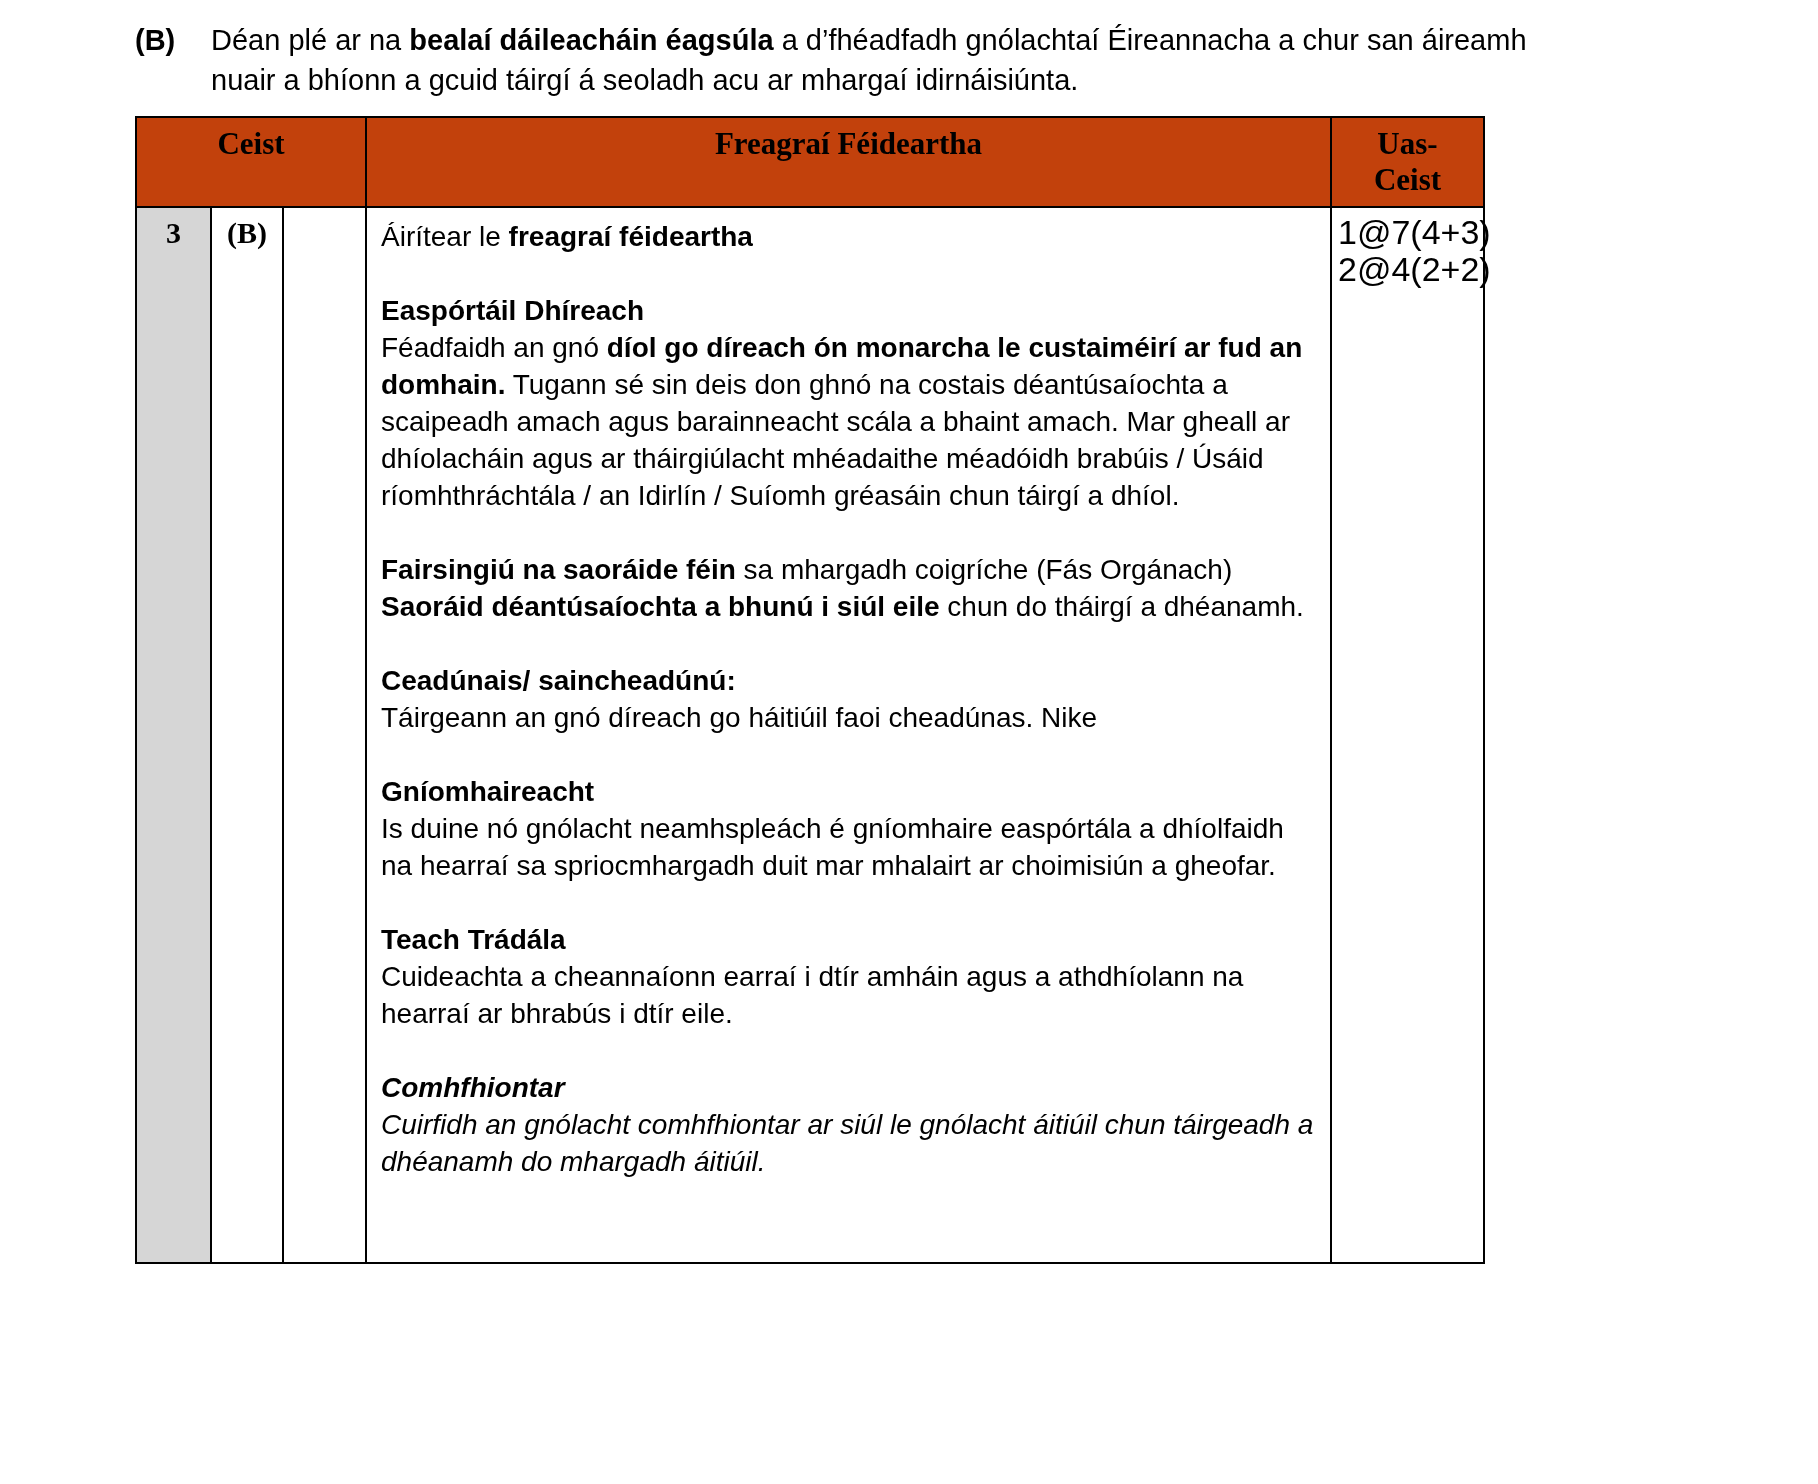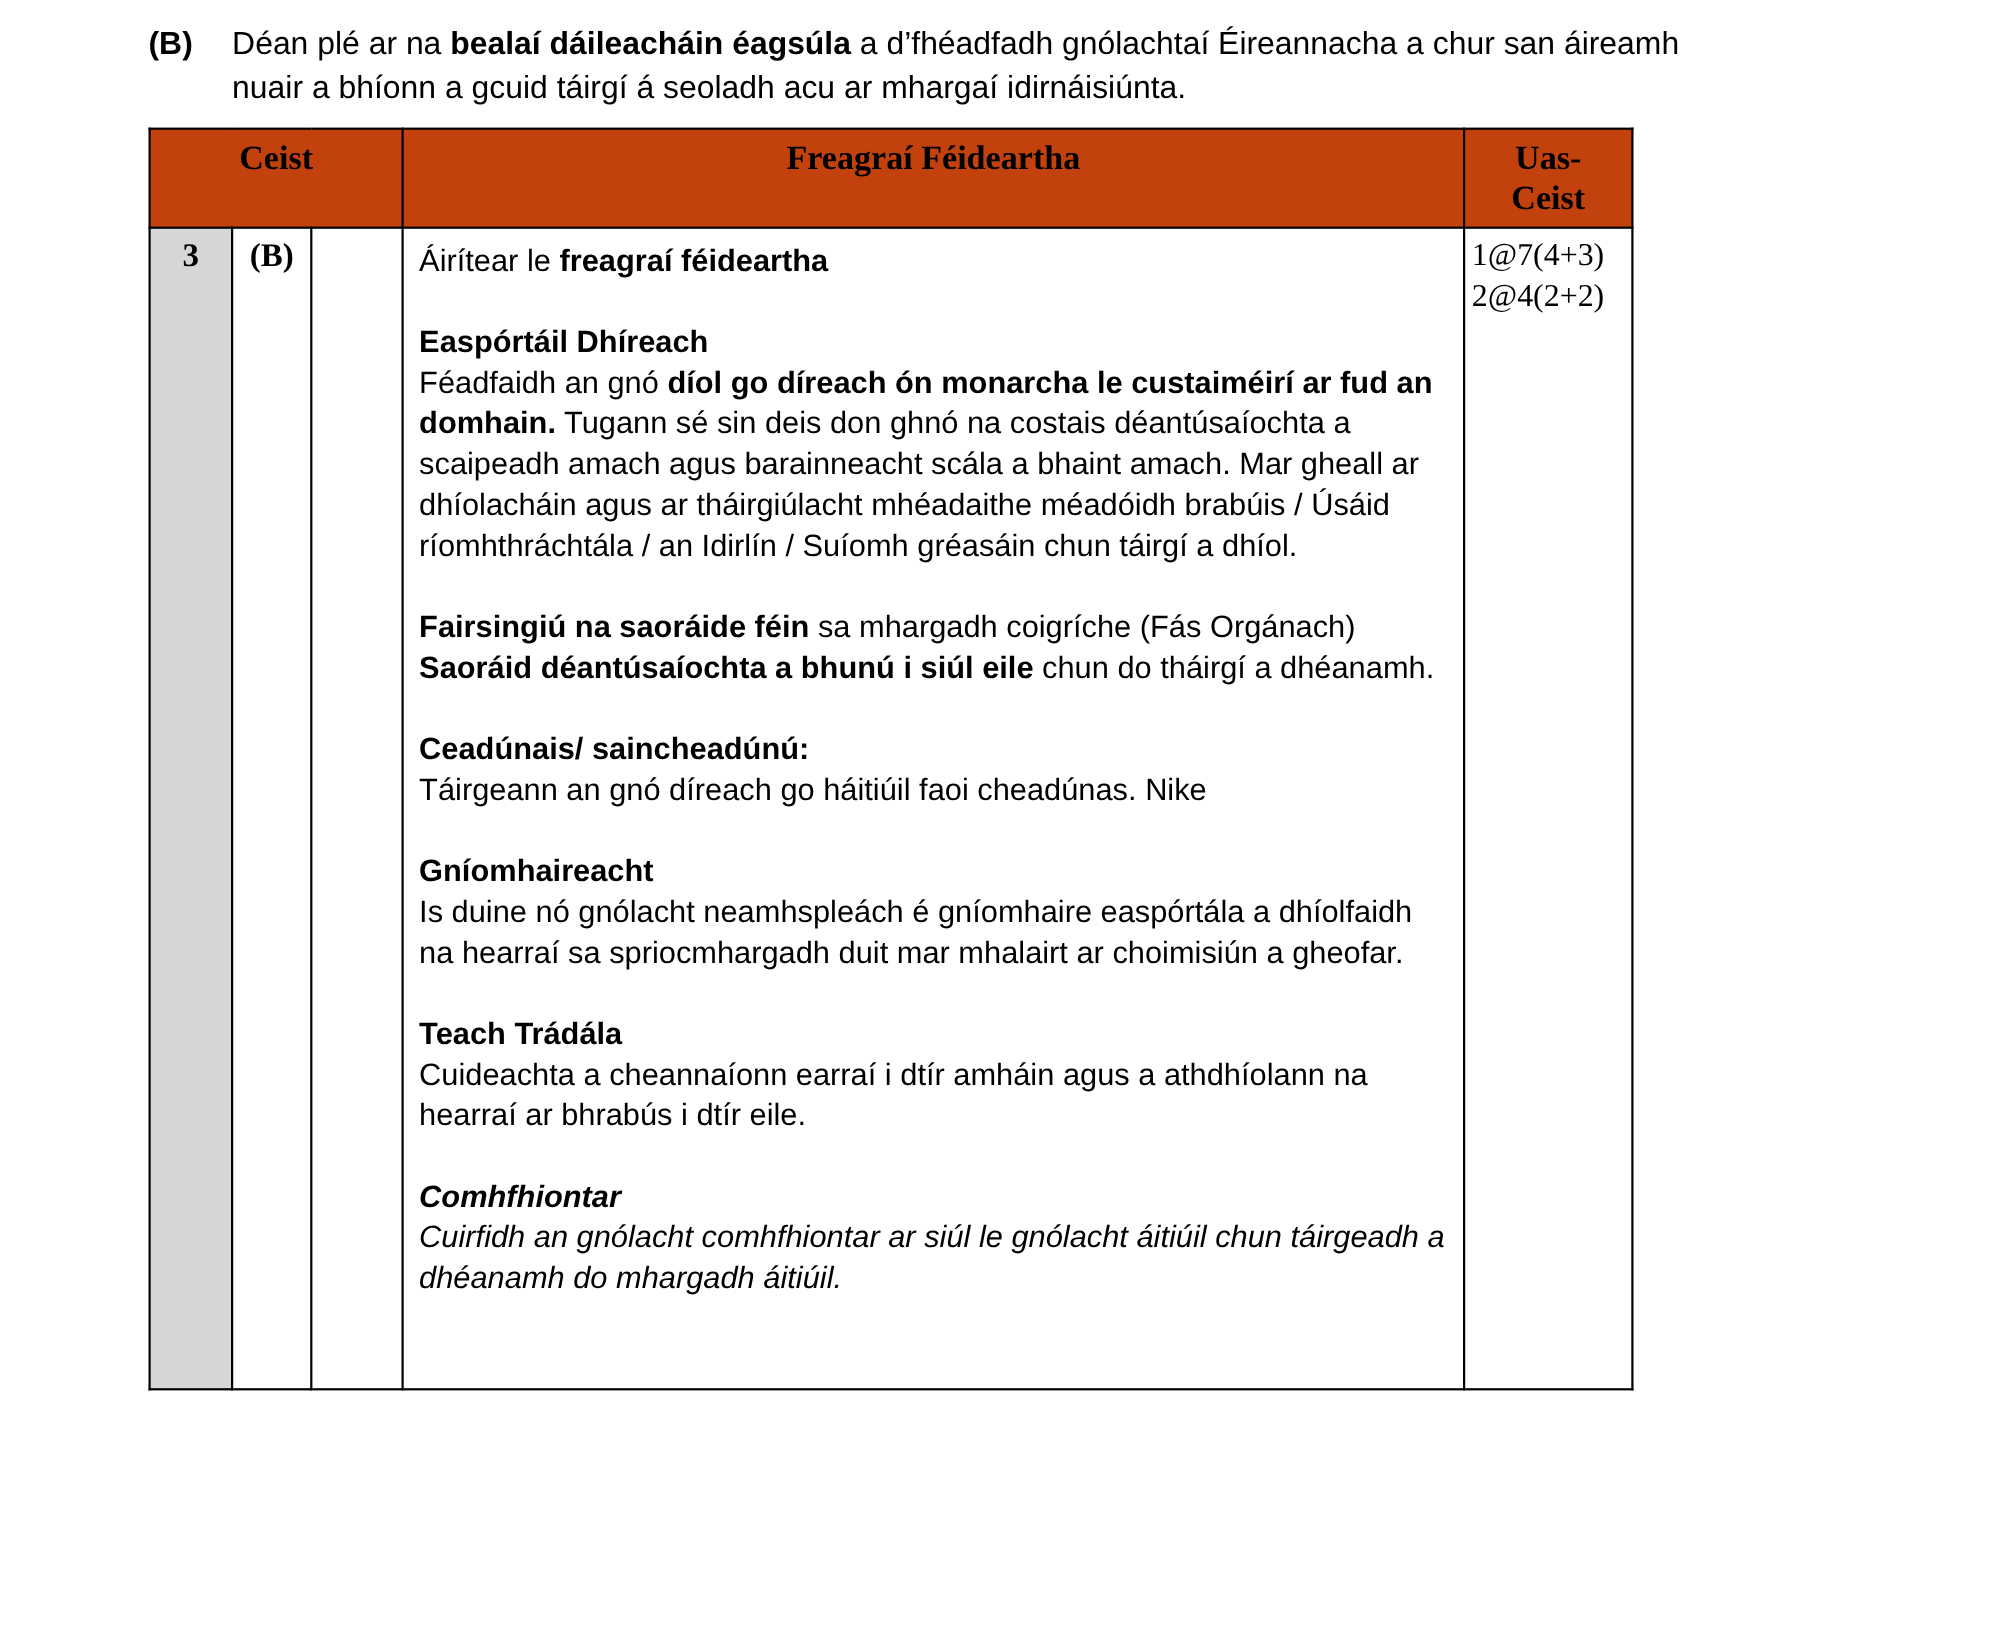--- a/index.html
+++ b/index.html
@@ -76,22 +76,22 @@
     padding-top: 8px;
   }
   td.cell-empty { background: #ffffff; }
   td.cell-content {
     padding: 10px 14px 10px 14px;
     font-size: 28px;
     line-height: 37px;
     height: 1056px;
   }
   td.cell-marks {
-    font-family: Liberation Serif, serif;
-    font-size: 29px;
+    font-family: Liberation Sans, sans-serif;
+    font-size: 34px;
     line-height: 37px;
     padding: 6px 16px 6px 6px;
     white-space: pre-line;
   }
   .block { margin: 0 0 37px 0; }
   .block:last-child { margin-bottom: 0; font-style: italic; }
   .para { margin: 0; }
 </style>
 </head>
 <body>

